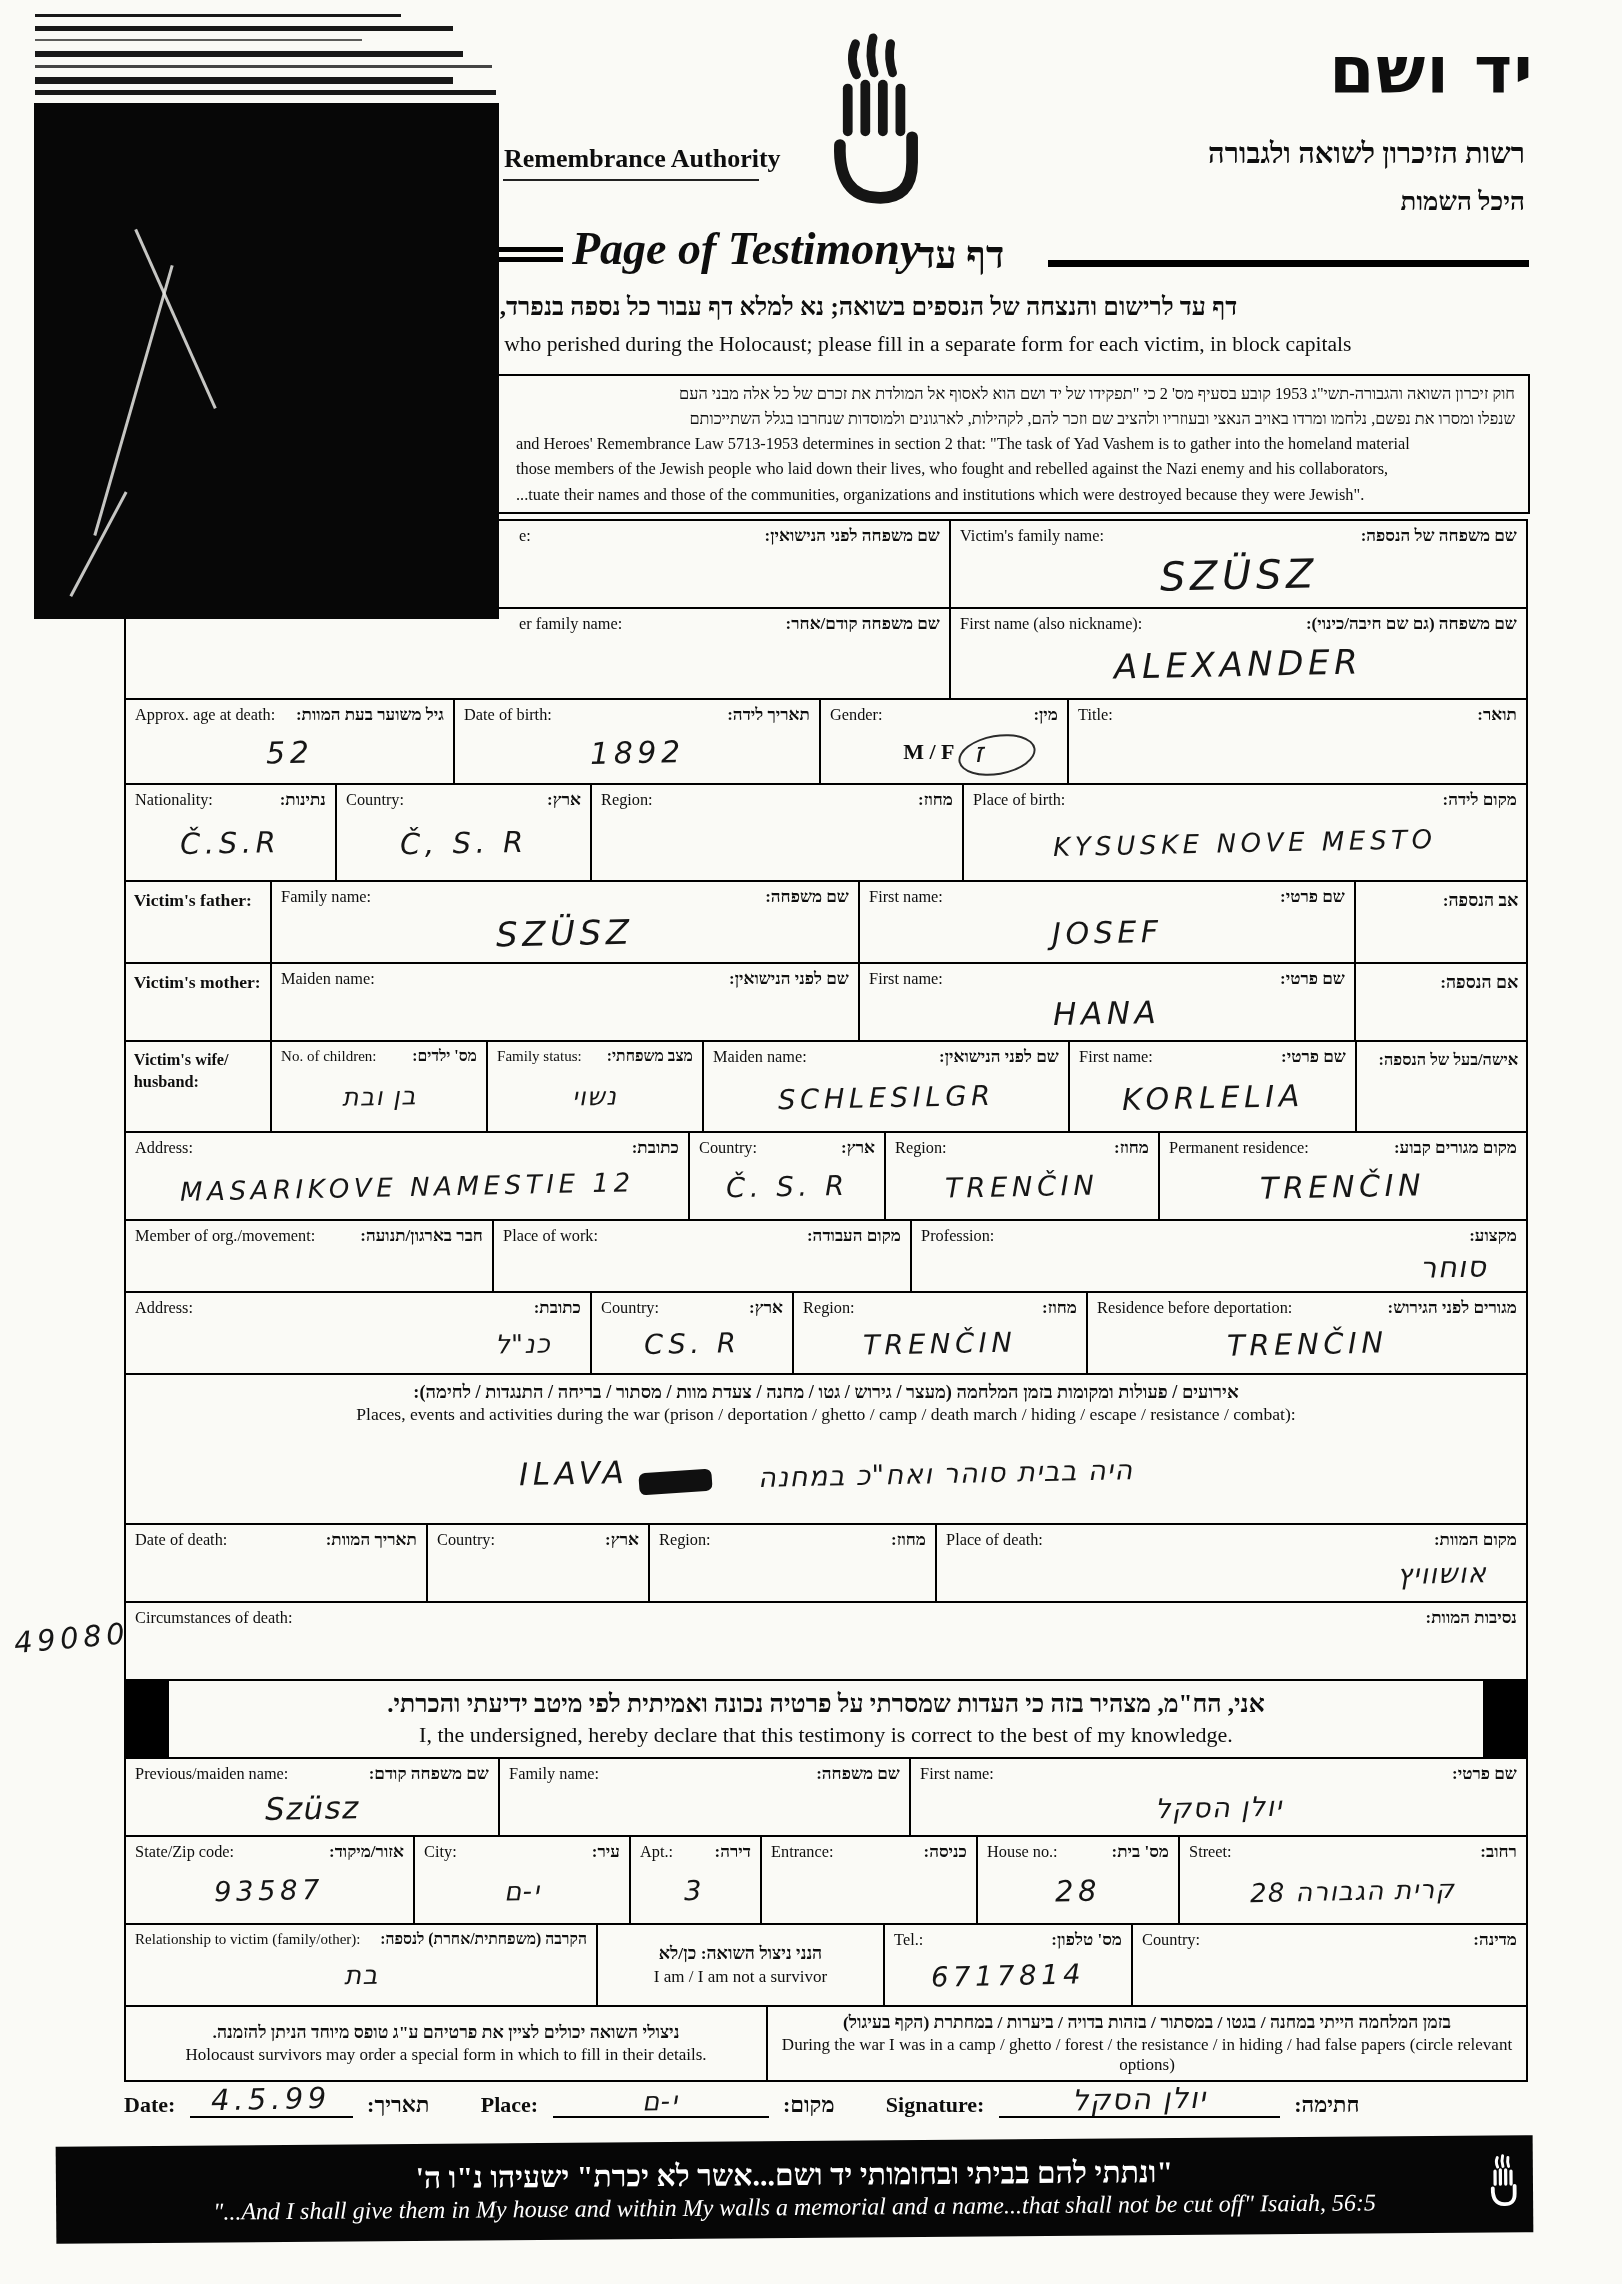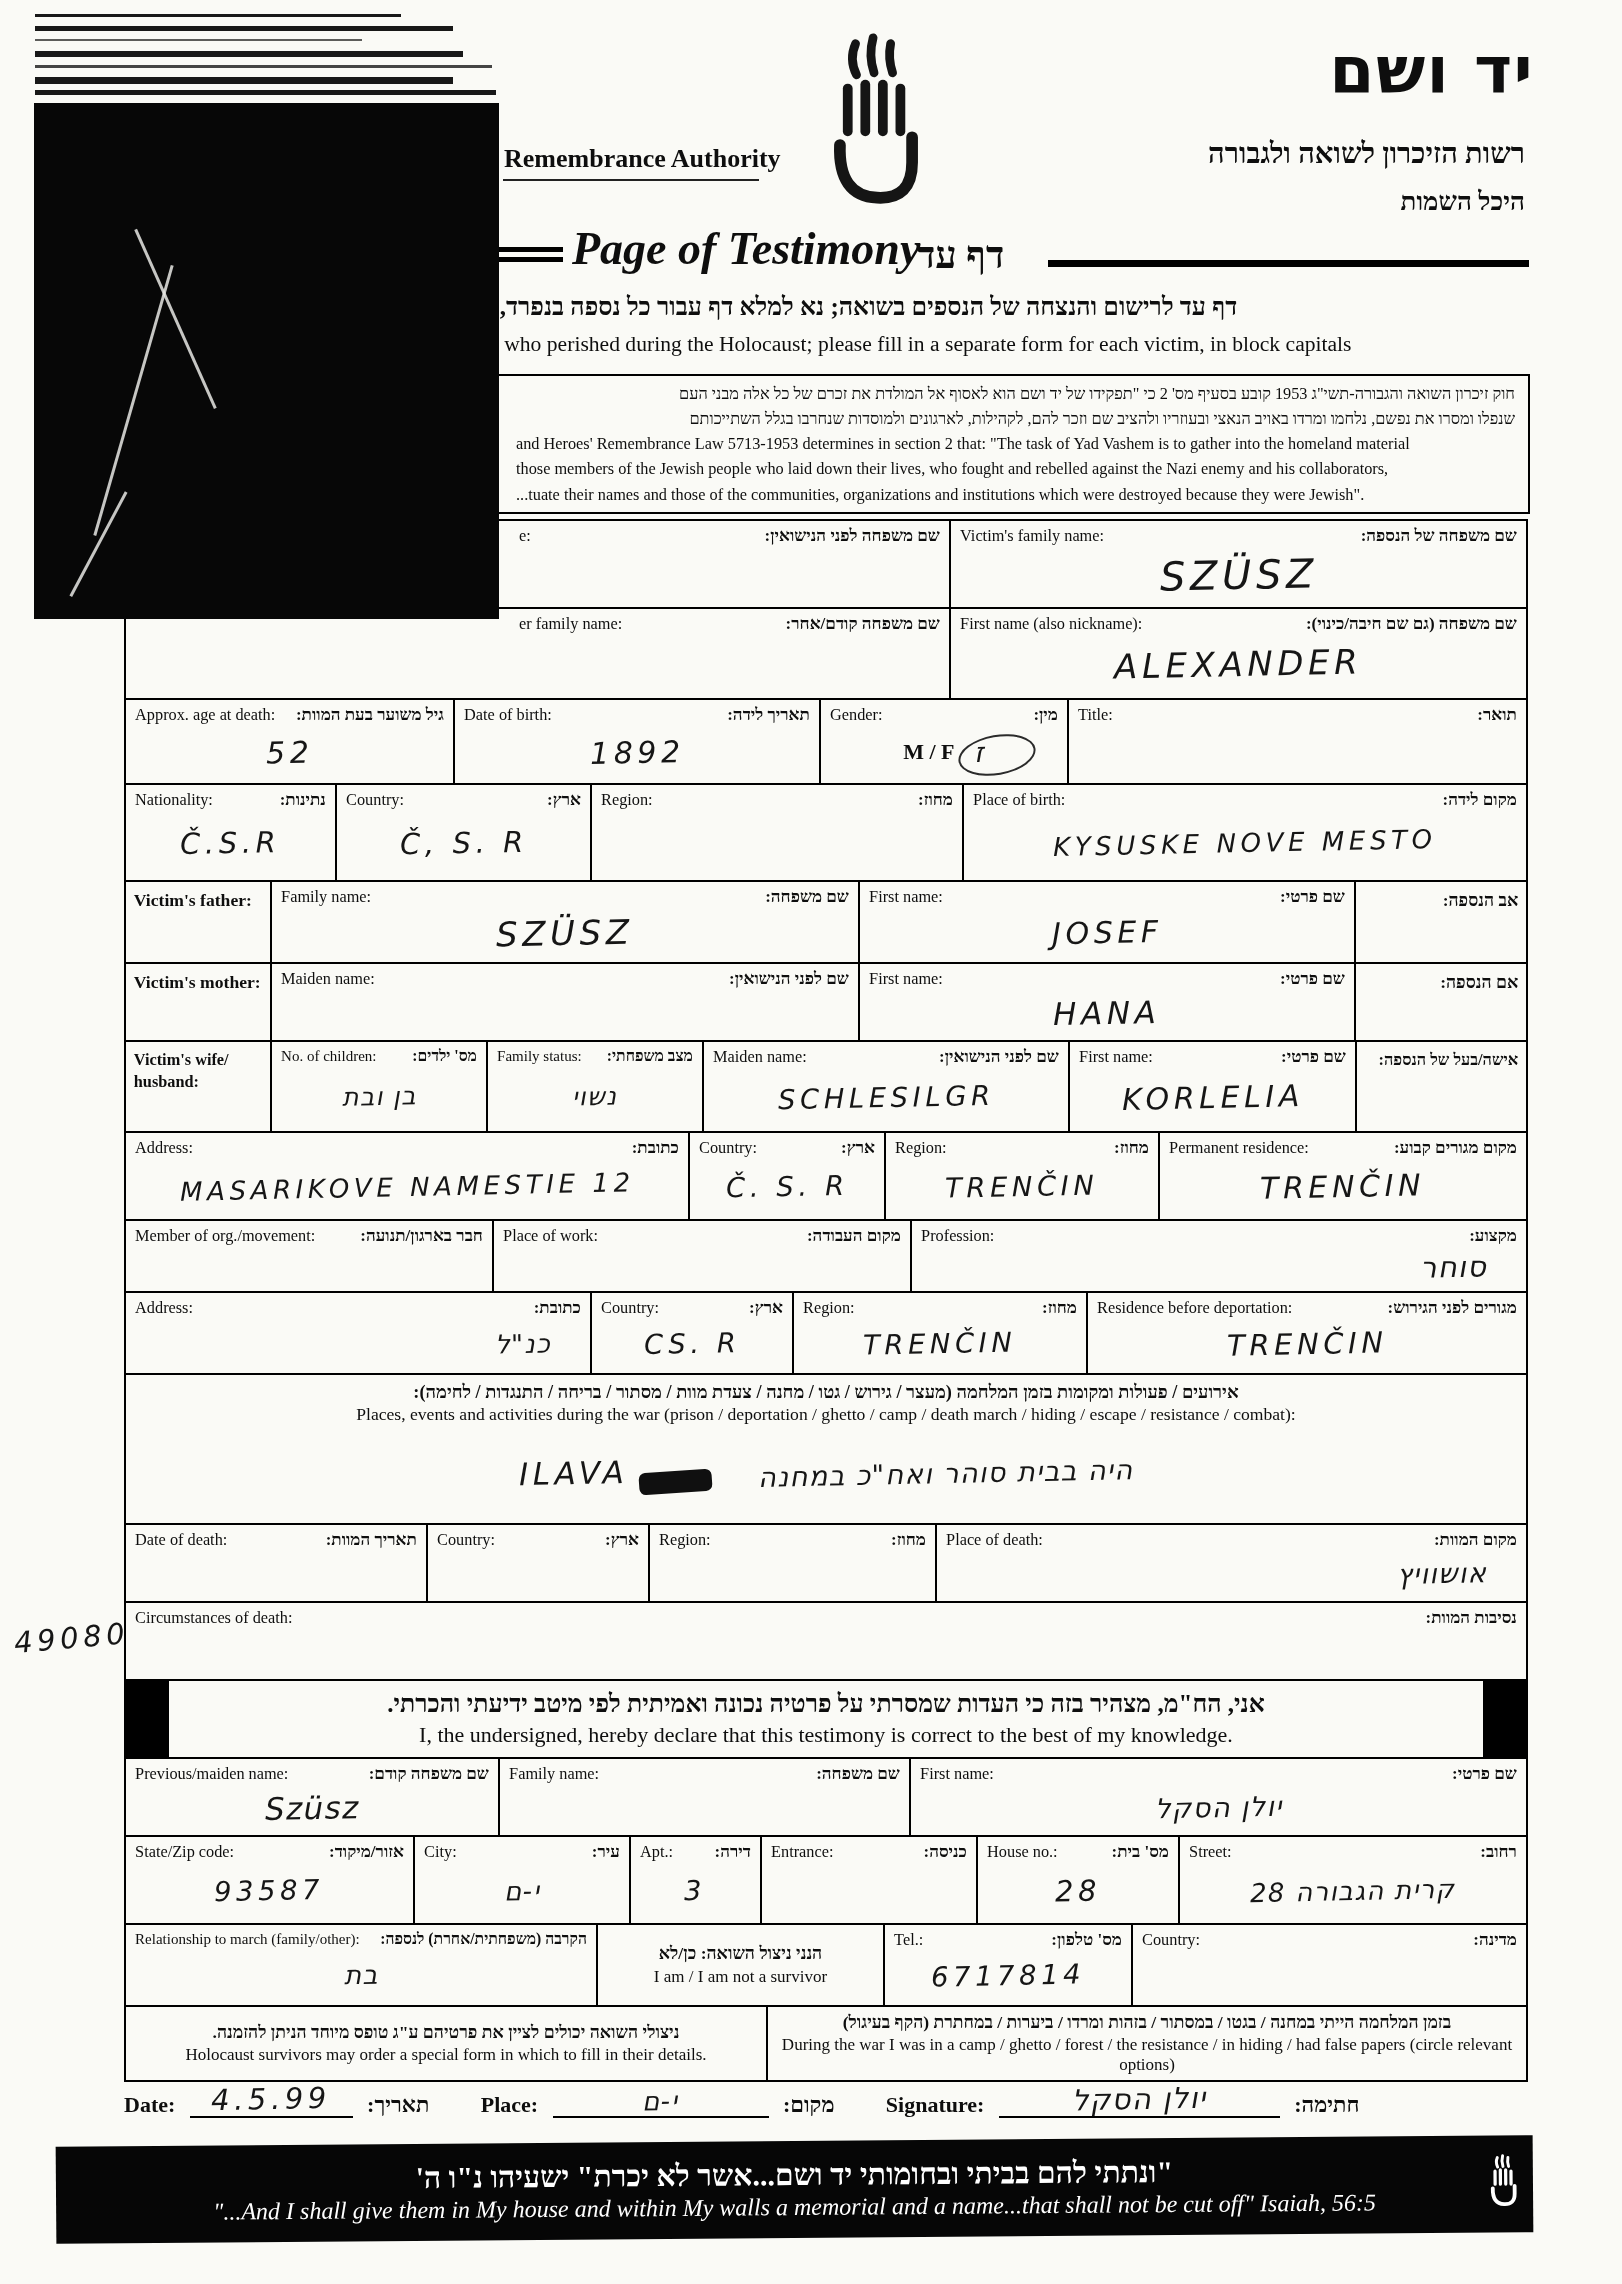--- a/index.html
+++ b/index.html
@@ -573,21 +573,21 @@
           </div>
         <div class="val">
             <span class="hw hw40 hh he">קרית הגבורה 28</span>
           </div>
       </div>
     </div>
 
     <div class="row" style="height:82px">
       <div class="cell tight" style="flex:0 0 470px">
         <div class="labels">
-            <span>Relationship to march (family/other):</span>
+            <span>Relationship to victim (family/other):</span>
             <span class="he">הקרבה (משפחתית/אחרת) לנספה:</span>
           </div>
         <div class="val">
             <span class="hw hw40 hh he">בת</span>
           </div>
       </div>
       <div class="cell note-cell" style="flex:0 0 287px">
         <div class="note-he he">הנני ניצול השואה: כן/לא</div>
         <div class="note-en">I am / I am not a survivor</div>
       </div>
@@ -607,21 +607,21 @@
           </div>
       </div>
     </div>
 
     <div class="row" style="height:75px">
       <div class="cell note-cell" style="flex:0 0 640px">
         <div class="note-he he">ניצולי השואה יכולים לציין את פרטיהם ע"ג טופס מיוחד הניתן להזמנה.</div>
         <div class="note-en">Holocaust survivors may order a special form in which to fill in their details.</div>
       </div>
       <div class="cell note-cell" style="flex:1">
-        <div class="note-he he">בזמן המלחמה הייתי במחנה / בגטו / במסתור / בזהות ומרדו / ביערות / במחתרת (הקף בעיגול)</div>
+        <div class="note-he he">בזמן המלחמה הייתי במחנה / בגטו / במסתור / בזהות בדויה / ביערות / במחתרת (הקף בעיגול)</div>
         <div class="note-en">During the war I was in a camp / ghetto / forest / the resistance / in hiding / had false papers (circle relevant options)</div>
       </div>
     </div>
 
   </div>
 
   <div class="abs mnote hw hw44">49080</div>
 
   <div class="abs signoff">
     <span class="b">Date:</span>

